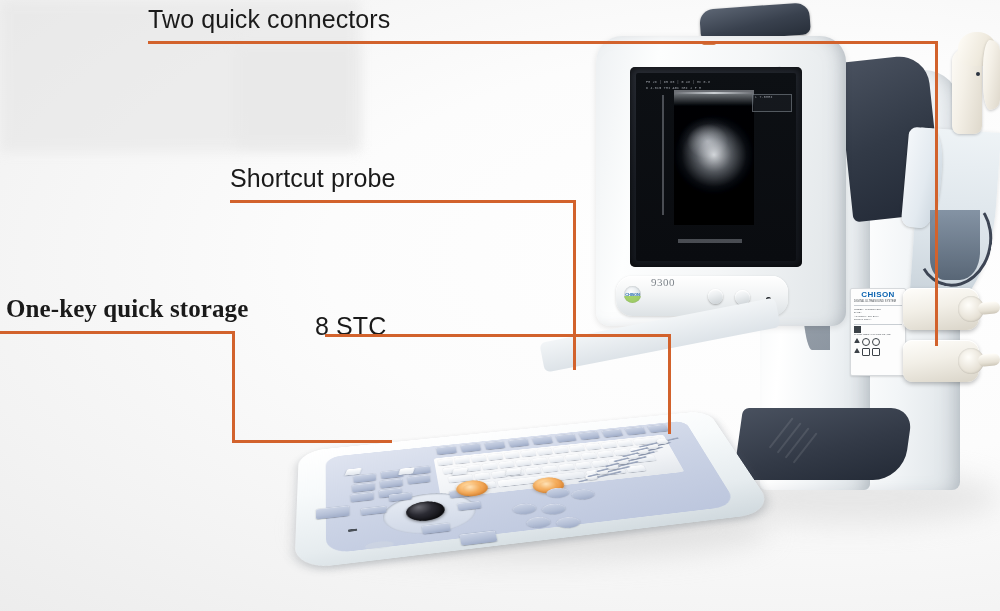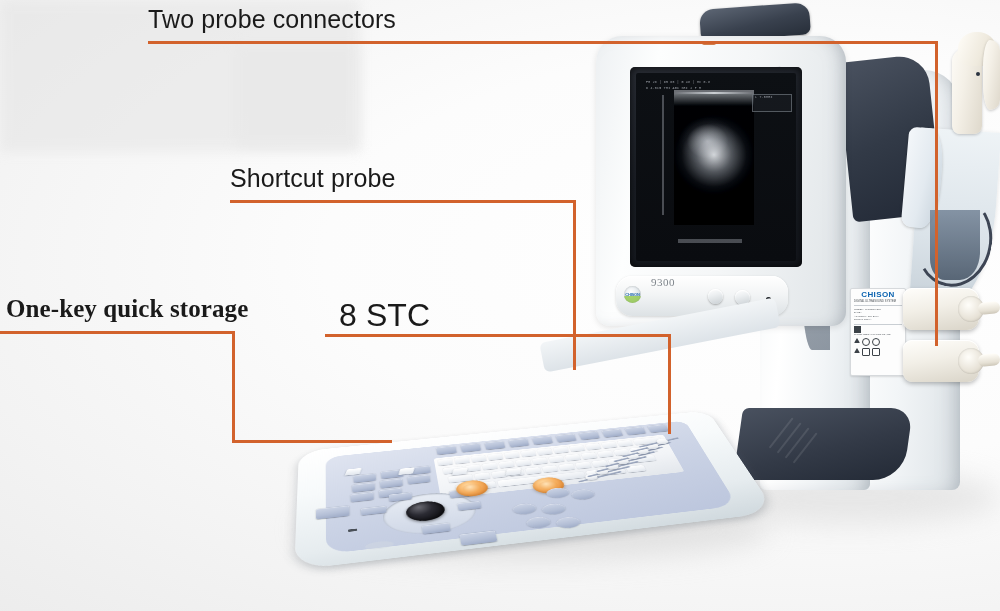--- a/index.html
+++ b/index.html
@@ -431,30 +431,30 @@
 
         <div class="kb-slider-rail" style="left:84px;top:6px;width:52px;height:3px;transform:rotate(-12deg);"></div>
         <div class="kb-slider-knob" style="left:108px;top:1px;width:13px;height:11px;"></div>
       </div>
 
       <div class="kb-led" style="left:52px;top:160px;width:9px;height:4px;"></div>
       <div class="kb-logo" style="left:68px;top:186px;width:28px;height:12px;"></div>
     </div>
   </div>
 
-  <div class="callout-text sans" style="left:148px;top:5px;font-size:25px;">Two probe connectors</div>
+  <div class="callout-text sans" style="left:148px;top:5px;font-size:25px;">Two quick connectors</div>
   <div class="hline" style="left:148px;top:41px;width:790px;"></div>
   <div class="vline" style="left:935px;top:41px;height:305px;"></div>
 
   <div class="callout-text sans" style="left:230px;top:164px;font-size:25px;">Shortcut probe</div>
   <div class="hline" style="left:230px;top:200px;width:346px;"></div>
   <div class="vline" style="left:573px;top:200px;height:170px;"></div>
 
   <div class="callout-text serif" style="left:6px;top:295px;font-size:25px;">One-key quick storage</div>
   <div class="hline" style="left:0px;top:331px;width:235px;"></div>
   <div class="vline" style="left:232px;top:331px;height:112px;"></div>
   <div class="hline" style="left:232px;top:440px;width:160px;"></div>
 
-  <div class="callout-text sans" style="left:315px;top:297px;font-size:32px;margin-left:24px;">8 STC</div>
+  <div class="callout-text sans" style="left:315px;top:312px;font-size:25px;">8 STC</div>
   <div class="hline" style="left:325px;top:334px;width:346px;"></div>
   <div class="vline" style="left:668px;top:334px;height:100px;"></div>
 
 </div>
 
 </body></html>

